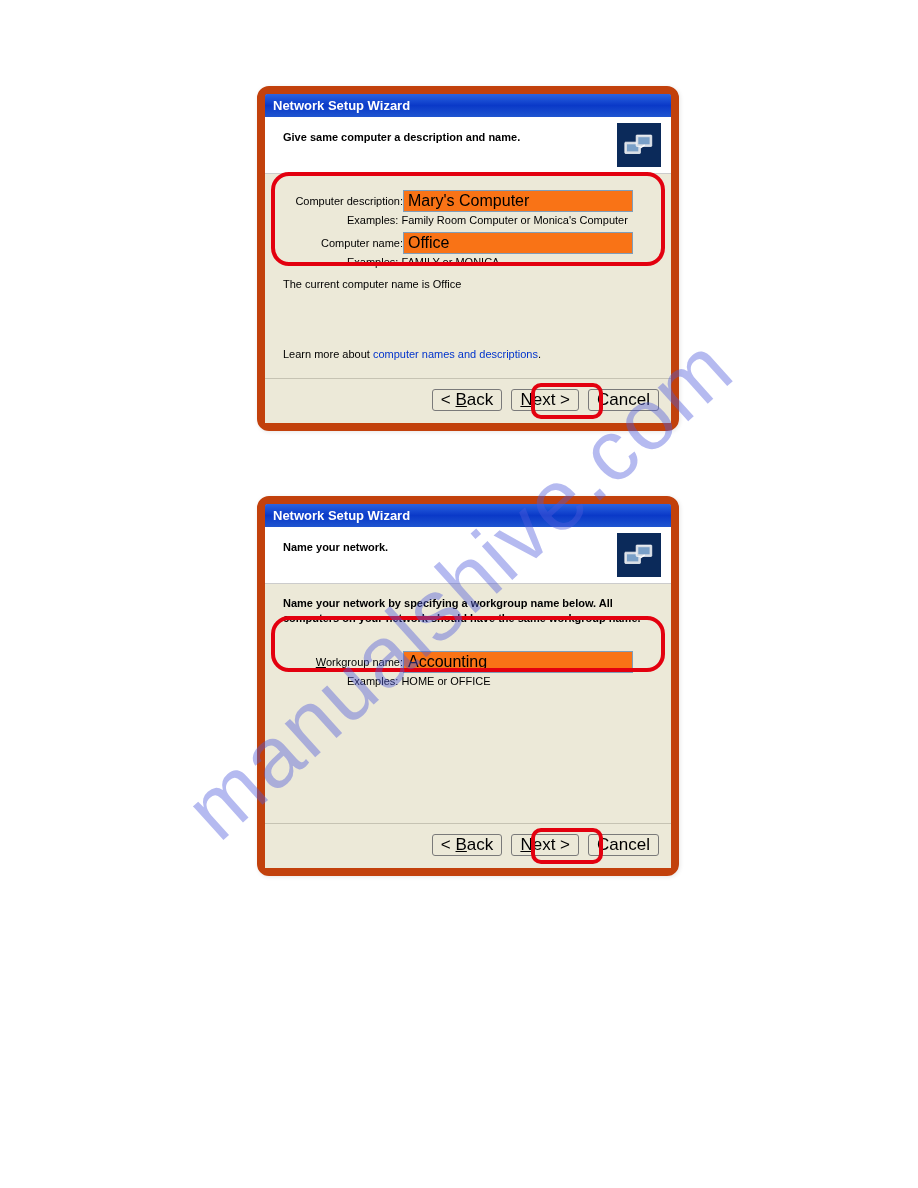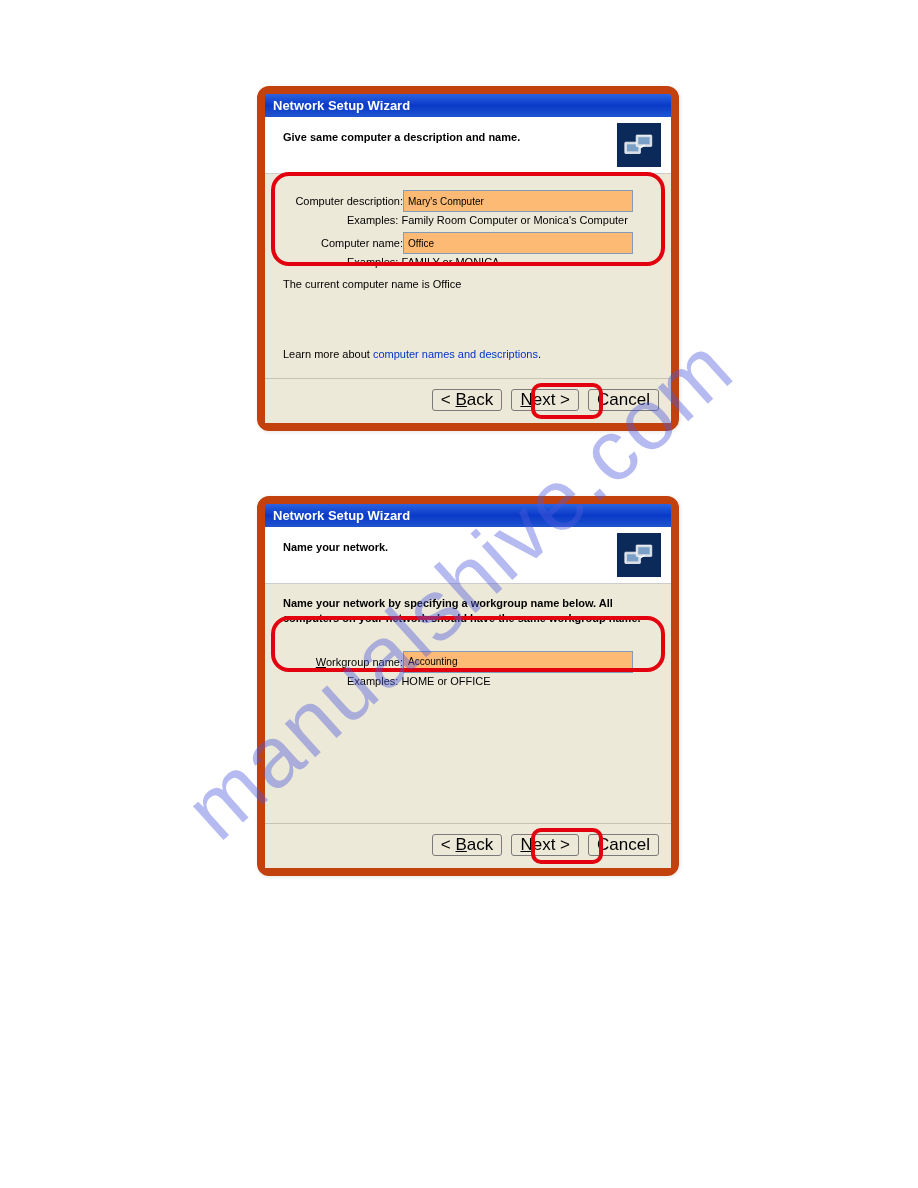--- a/index.html
+++ b/index.html
@@ -86,22 +86,22 @@
     width: 120px;
     text-align: right;
   }
   .form-row .field {
     flex: 1;
   }
   input.text-input {
     width: 220px;
     height: 18px;
     border: 1px solid #7f9db9;
-    background: #fdba74;
-    font-size: 10px;
+    background: #f97316;
+    font-size: 16px;
     padding: 1px 4px;
     font-family: Tahoma, Arial, sans-serif;
   }
   .hint {
     margin-left: 64px;
     margin-top: 2px;
     margin-bottom: 6px;
   }
   .current-line {
     margin-top: 10px;

